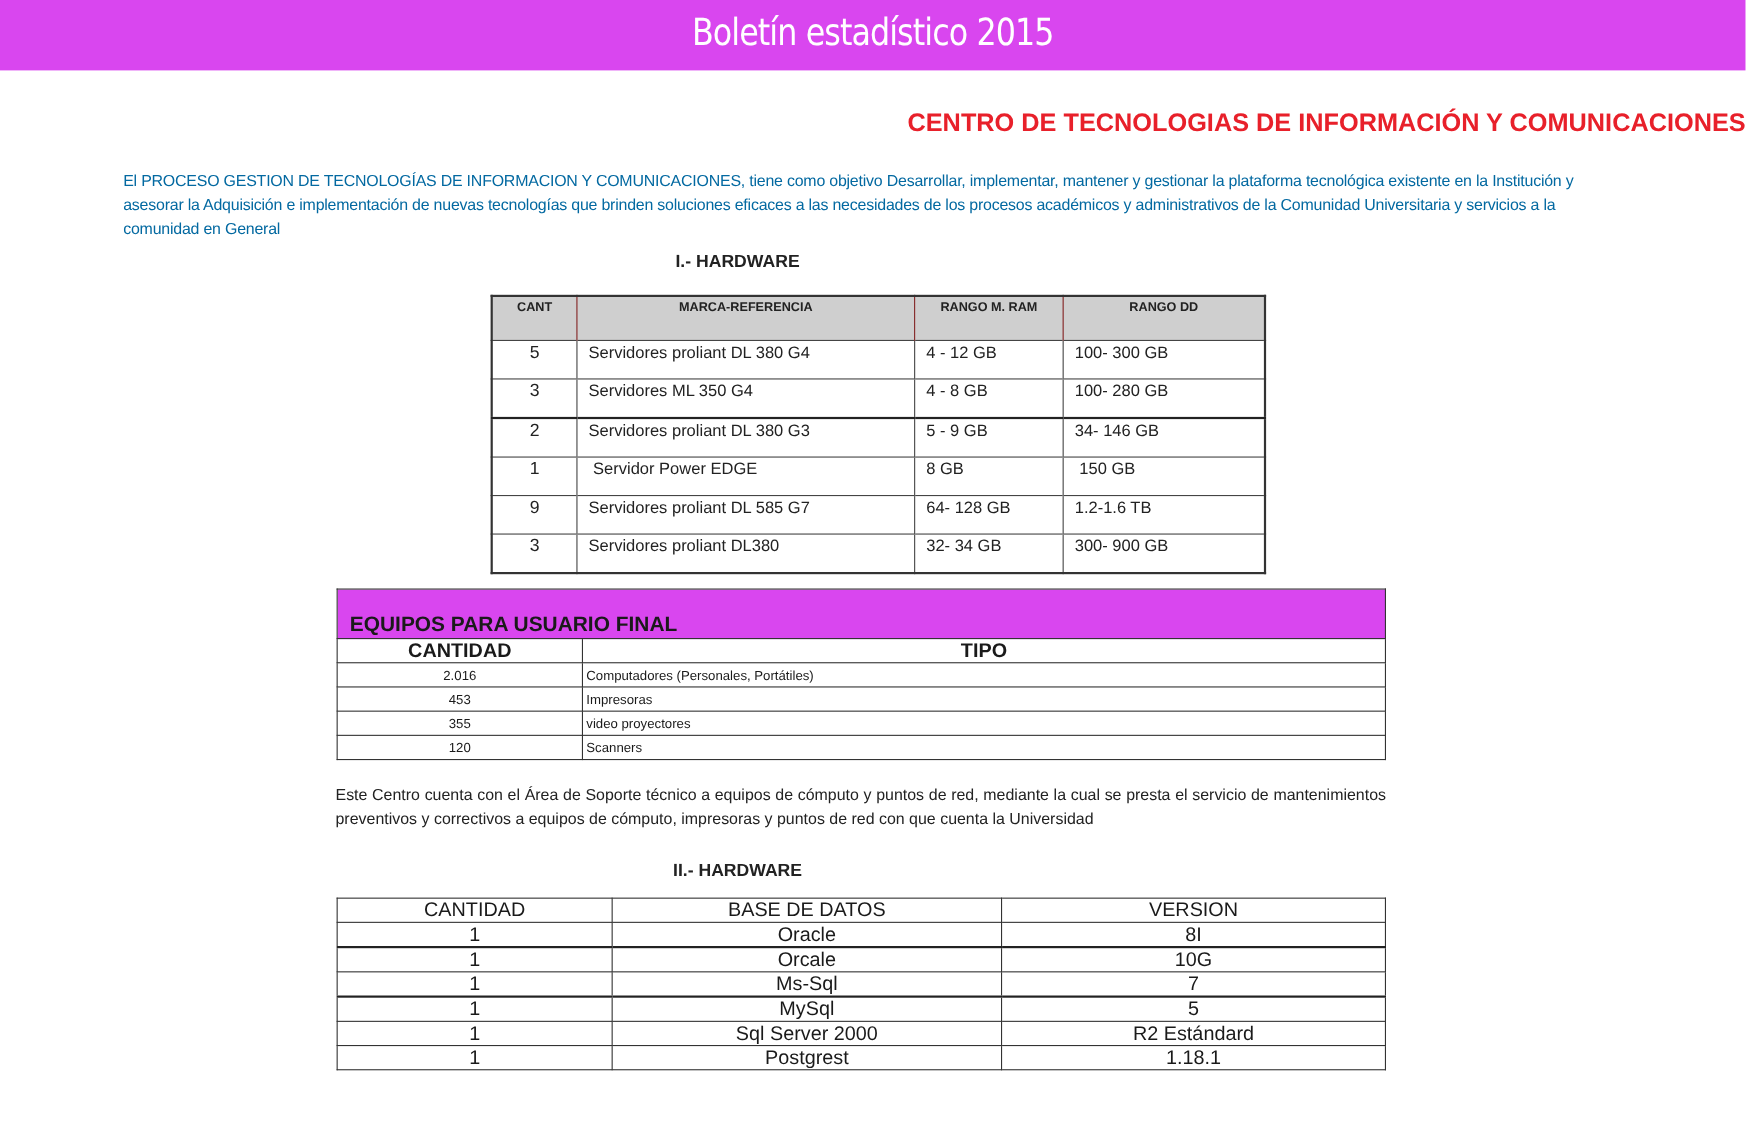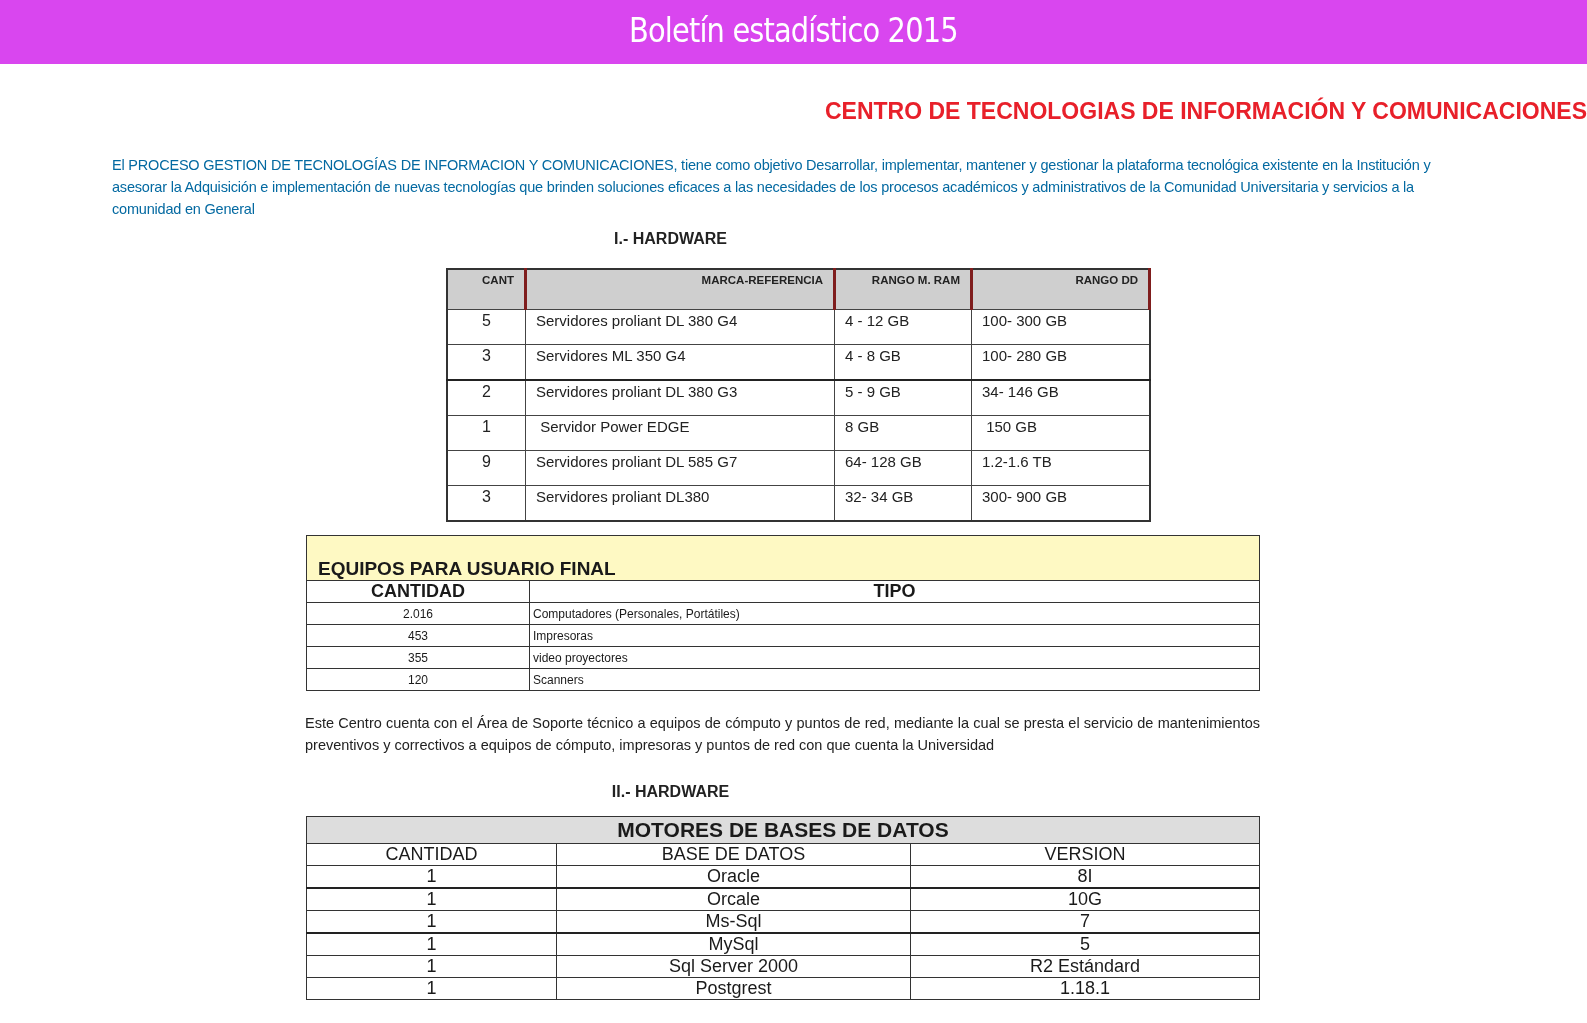--- a/index.html
+++ b/index.html
@@ -29,33 +29,33 @@
     font-size: 14.5px; line-height: 22px; color: #0369a1;
     font-family: "Liberation Sans", sans-serif; letter-spacing: -0.2px;
   }
   .section-title {
     position: absolute; left: 0; width: 1341px; text-align: center;
     font-weight: bold; font-size: 16px; color: #222;
   }
   table { border-collapse: collapse; position: absolute; }
   .hw { left: 446px; top: 268px; width: 705px; border: 2px solid #333; }
   .hw th {
-    background: #cfcfcf; font-size: 11.5px; font-weight: bold; text-align: right;
+    background: #cfcfcf; font-size: 11.5px; font-weight: bold; text-align: center;
     vertical-align: top; padding: 4px 10px; height: 31px;
-    border-right: 3px solid #7f1d1d; color: #222;
+    border-right: 1px solid #7f1d1d; color: #222;
   }
   .hw td {
     font-size: 15px; vertical-align: top; padding: 2px 10px; height: 30px;
     border-right: 1px solid #444; border-top: 1px solid #444; color: #222;
   }
   .hw td.cant { text-align: center; font-size: 16px; }
   .hw tr.thick td { border-top: 2px solid #222; }
   .eq { left: 306px; top: 535px; width: 954px; border: 1.5px solid #333; }
   .eq .cap {
-    background: #fef9c3; height: 44px; font-size: 19px; font-weight: bold;
+    background: #d946ef; height: 44px; font-size: 19px; font-weight: bold;
     vertical-align: bottom; padding: 0 10px 0 11px; text-align: left;
     border-bottom: 1px solid #333;
   }
   .eq .hdr td {
     font-weight: bold; font-size: 18px; text-align: center; height: 21px;
     border: 1px solid #333; padding: 0;
   }
   .eq td {
     font-size: 12px; height: 21px; border: 1px solid #333; padding: 0 3px;
   }
@@ -163,23 +163,20 @@
   </tr>
 </tbody>
   </table>
 
 <div class="support">Este Centro cuenta con el Área de Soporte técnico a equipos de cómputo y puntos de red, mediante la cual se presta el servicio de mantenimientos preventivos y correctivos a equipos de cómputo, impresoras y puntos de red con que cuenta la Universidad</div>
 
 <div class="section-title" style="top:783px;">II.- HARDWARE</div>
 
 <table class="db">
   <tbody>
-      <tr>
-    <td class="cap" colspan="3">MOTORES DE BASES DE DATOS</td>
-  </tr>
   <tr>
     <td style="width:249px">CANTIDAD</td>
     <td style="width:353px">BASE DE DATOS</td>
     <td>VERSION</td>
   </tr>
   <tr>
     <td>1</td>
     <td>Oracle</td>
     <td>8I</td>
   </tr>

